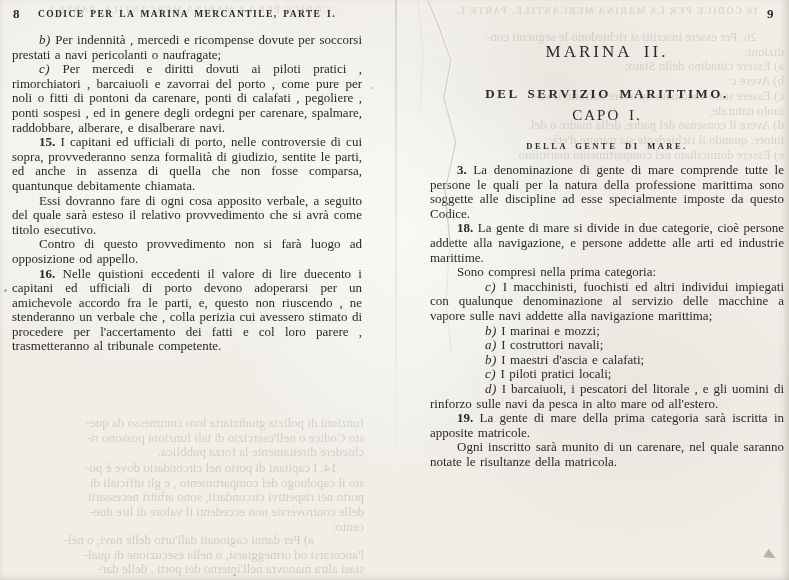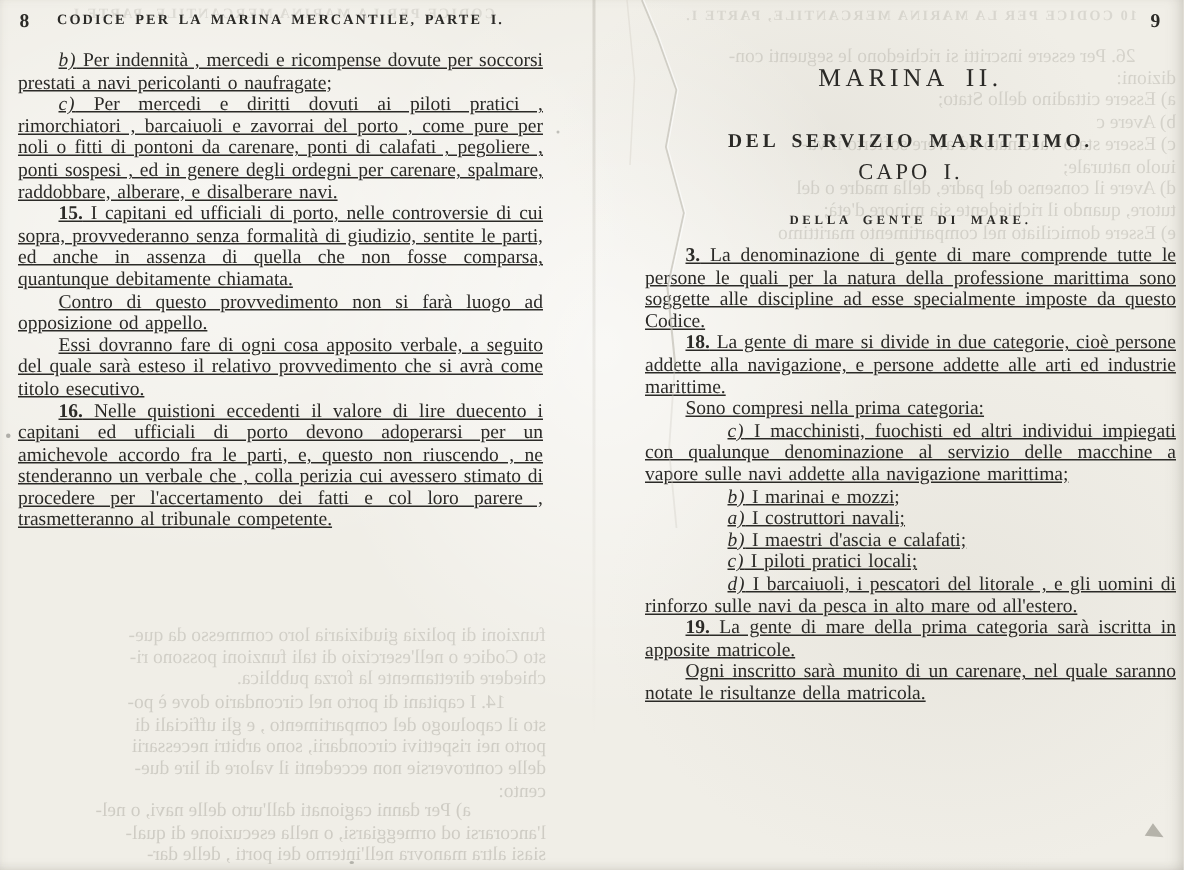--- a/index.html
+++ b/index.html
@@ -25,21 +25,21 @@
   .pagenum{position:absolute;top:6px;font-size:13px;font-weight:bold;letter-spacing:.5px;}
   .pagenum.left{left:13px;}
   .pagenum.right{right:15px;}
   .runhead{
     position:absolute;top:9px;left:12px;width:350px;text-align:center;
     font-size:9.5px;font-weight:bold;letter-spacing:1.4px;word-spacing:2px;white-space:nowrap;
   }
   .pagebody{position:absolute;font-size:13px;line-height:14.6px;text-align:justify;word-spacing:1.2px;}
   .pagebody.leftcol{left:12px;top:33px;width:350px;}
   .pagebody.rightcol{left:430px;top:163px;width:354px;}
-  .para{text-align:justify;text-indent:27px;text-decoration:underline;}
+  .para{text-align:justify;text-indent:27px;}
   .para.li{text-indent:55px;}
   .lead.bold{font-weight:bold;}
   .lead.ital{font-style:italic;letter-spacing:.5px;}
   
   .rp-head{position:absolute;left:430px;width:354px;text-align:center;white-space:nowrap;}
   .rp-title{top:42px;font-size:17px;letter-spacing:3px;word-spacing:5px;}
   .rp-subtitle{top:86px;font-size:13px;font-weight:bold;letter-spacing:2.5px;word-spacing:3px;}
   .rp-chapter{top:107px;font-size:15px;letter-spacing:2px;word-spacing:3px;}
   .rp-section{top:141px;font-size:8.5px;font-weight:bold;letter-spacing:2.5px;word-spacing:3px;}
   
@@ -108,22 +108,22 @@
       <div>tutore, quando il richiedente sia minore d'età;</div>
       <div>e) Essere domiciliato nel compartimento marittimo</div>
     </div>
 
   <div class="pagenum left">8</div>
   <div class="runhead">CODICE PER LA MARINA MERCANTILE, PARTE I.</div>
   <div class="pagebody leftcol">
       <div class="para p"><span class="lead ital">b)</span> Per indennità , mercedi e ricompense dovute per soccorsi prestati a navi pericolanti o naufragate;</div>
       <div class="para p"><span class="lead ital">c)</span> Per mercedi e diritti dovuti ai piloti pratici , rimorchiatori , barcaiuoli e zavorrai del porto , come pure per noli o fitti di pontoni da carenare, ponti di calafati , pegoliere , ponti sospesi , ed in genere degli ordegni per carenare, spalmare, raddobbare, alberare, e disalberare navi.</div>
       <div class="para p"><span class="lead bold">15.</span> I capitani ed ufficiali di porto, nelle controversie di cui sopra, provvederanno senza formalità di giudizio, sentite le parti, ed anche in assenza di quella che non fosse comparsa, quantunque debitamente chiamata.</div>
+      <div class="para p">Essi dovranno fare di ogni cosa apposito verbale, a seguito del quale sarà esteso il relativo provvedimento che si avrà come titolo esecutivo.</div>
       <div class="para p">Contro di questo provvedimento non si farà luogo ad opposizione od appello.</div>
-      <div class="para p">Essi dovranno fare di ogni cosa apposito verbale, a seguito del quale sarà esteso il relativo provvedimento che si avrà come titolo esecutivo.</div>
       <div class="para p"><span class="lead bold">16.</span> Nelle quistioni eccedenti il valore di lire duecento i capitani ed ufficiali di porto devono adoperarsi per un amichevole accordo fra le parti, e, questo non riuscendo , ne stenderanno un verbale che , colla perizia cui avessero stimato di procedere per l'accertamento dei fatti e col loro parere , trasmetteranno al tribunale competente.</div>
     </div>
 
   <div class="pagenum right">9</div>
   <div class="rp-head rp-title">MARINA II.</div>
   <div class="rp-head rp-subtitle">DEL SERVIZIO MARITTIMO.</div>
   <div class="rp-head rp-chapter">CAPO I.</div>
   <div class="rp-head rp-section">DELLA GENTE DI MARE.</div>
   <div class="pagebody rightcol">
       <div class="para p"><span class="lead bold">3.</span> La denominazione di gente di mare comprende tutte le persone le quali per la natura della professione marittima sono soggette alle discipline ad esse specialmente imposte da questo Codice.</div>

